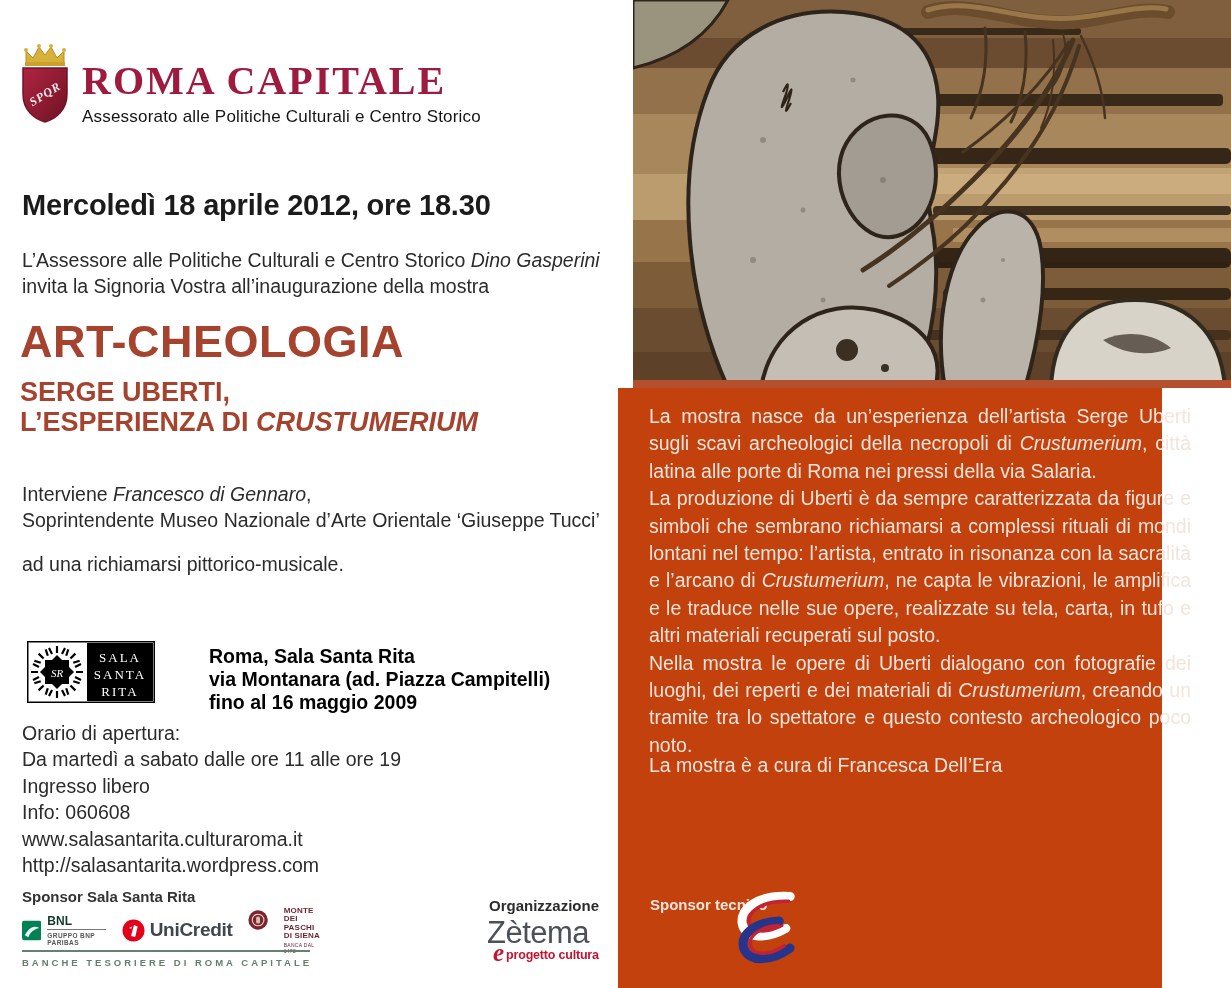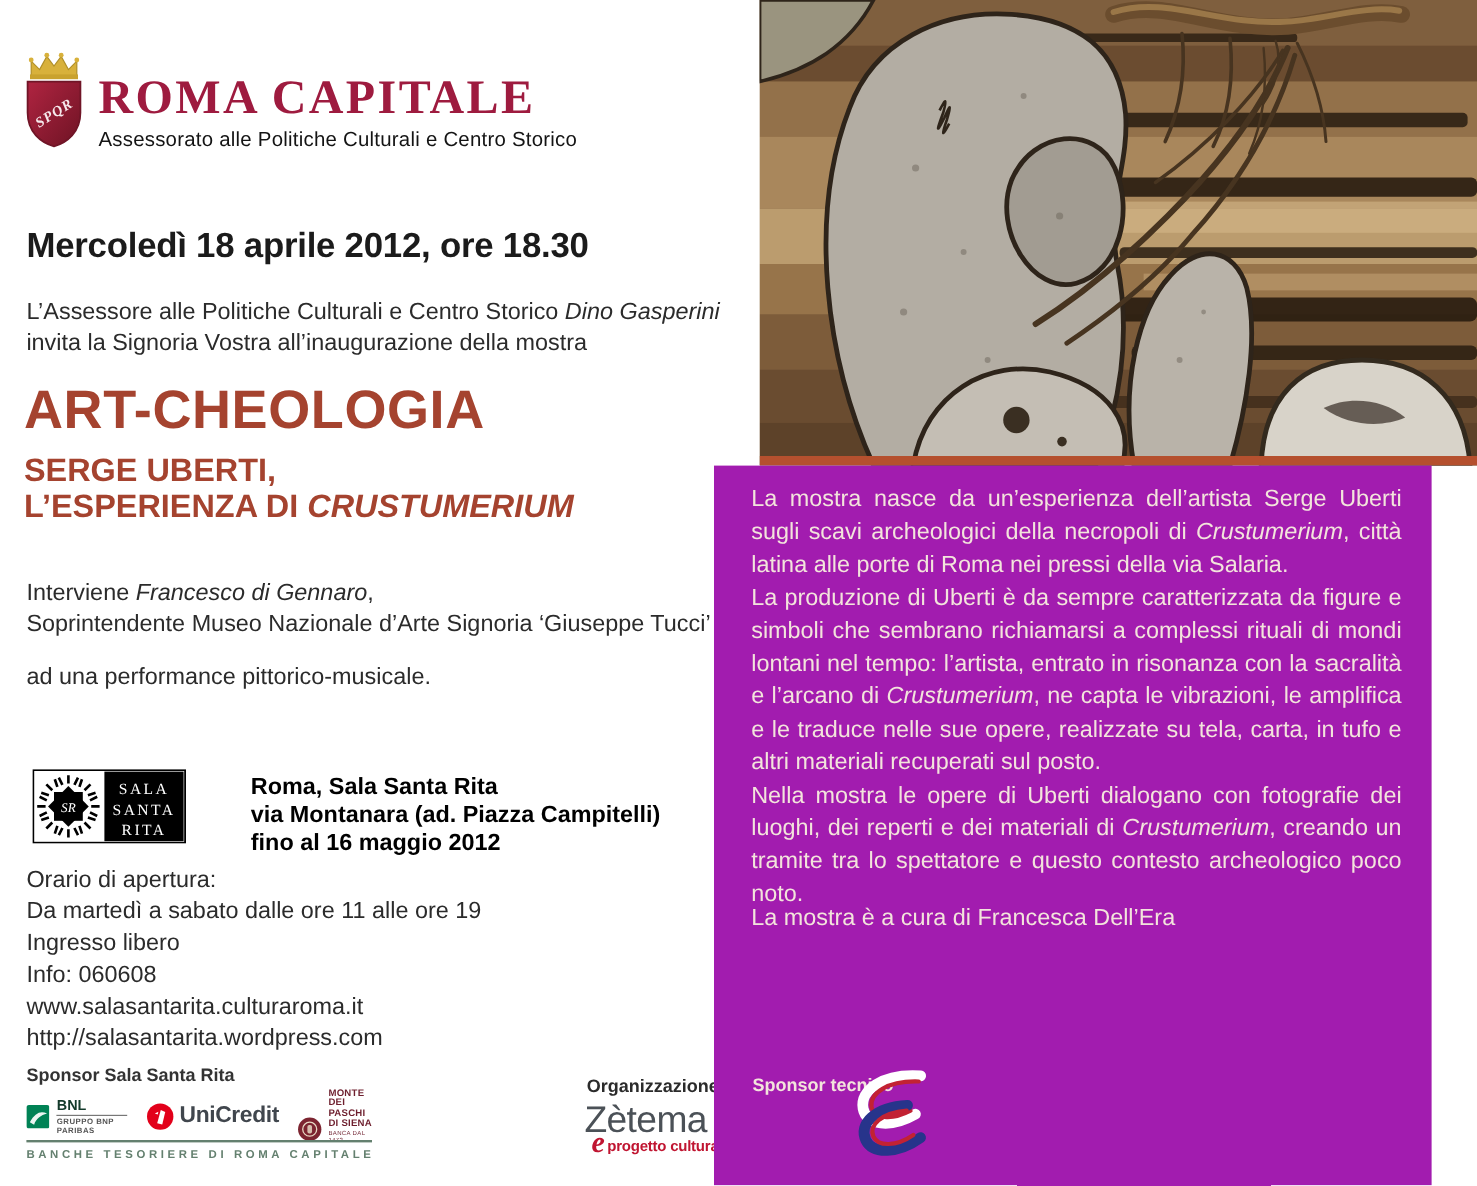--- a/index.html
+++ b/index.html
@@ -26,37 +26,37 @@
   .venue-address{font-size:19.5px;line-height:23px;font-weight:700;color:#000000;margin-top:4px;}
   .hours{position:absolute;left:22px;top:720px;font-size:19.5px;line-height:26.4px;color:#2b2b2b;}
 
   .sponsor-label{position:absolute;left:22px;top:888px;font-size:15px;font-weight:600;color:#333;}
   .bank-logos{position:absolute;left:22px;top:910px;width:288px;display:flex;align-items:center;gap:16px;height:40px;}
   .bnl{display:flex;align-items:center;gap:6px;}
   .bnl-text .bnl-name{font-size:12px;font-weight:700;color:#143a2b;border-bottom:1.5px solid #777;padding-bottom:1px;padding-right:26px;}
   .bnl-text .bnl-sub{font-size:6.5px;color:#555;letter-spacing:.4px;margin-top:2px;font-weight:700;}
   .unicredit{display:flex;align-items:center;gap:5px;}
   .unicredit-name{font-size:19px;font-weight:800;color:#40464d;letter-spacing:-.3px;}
-  .mps{display:flex;align-items:flex-end;gap:5px;}
+  .mps{display:flex;align-items:flex-start;gap:15px;}
   .mps-lines{font-size:8px;line-height:8.5px;font-weight:800;color:#6e1f2e;letter-spacing:.2px;}
   .mps-sub{font-size:5px;color:#6e1f2e;margin-top:1px;letter-spacing:.3px;}
   .banks-footer{position:absolute;left:22px;top:950px;width:288px;border-top:2px solid #64806f;padding-top:5px;
     font-size:9.5px;font-weight:600;letter-spacing:3px;color:#64806f;white-space:nowrap;}
 
   .org-label{position:absolute;left:489px;top:897px;font-size:15px;font-weight:600;color:#2b2b2b;}
   .zetema{position:absolute;left:487px;top:917px;width:130px;height:50px;}
   .zetema-name{font-size:31px;font-weight:400;color:#4b5157;letter-spacing:-.5px;line-height:31px;}
   .zetema-tag{position:absolute;left:6px;top:25px;display:flex;align-items:flex-start;}
   .zetema-e{font-family:"Liberation Serif",serif;font-size:25px;line-height:22px;font-weight:800;font-style:italic;color:#c01531;}
   .zetema-tagline{font-size:12.5px;font-weight:800;color:#c01531;margin:6px 0 0 2px;letter-spacing:-.2px;}
 
   
   .art{position:absolute;left:633px;top:0;width:598px;height:388px;}
   .art svg{display:block;width:100%;height:100%;}
-  .panel{position:absolute;left:595px;top:388px;width:598px;height:600px;background:#a21caf;}
+  .panel{position:absolute;left:618px;top:388px;width:544px;height:600px;background:#c2410c;}
   .panel-text{position:absolute;left:31px;top:15px;width:542px;font-size:19.5px;line-height:27.4px;color:#f3e4dc;text-align:justify;}
   .panel-text p{margin:0;}
   .curator{position:absolute;left:31px;top:366px;font-size:19.5px;color:#f3e4dc;}
   .tech-label{position:absolute;left:32px;top:508px;font-size:15px;font-weight:700;color:#f3e4dc;}
   .tech-logo{position:absolute;left:105px;top:500px;width:96px;height:84px;}
 
   i{font-style:italic;}
 </style>
 </head>
 <body>
@@ -94,25 +94,25 @@
   </div>
 
   <div class="title-block">
     <div class="title">ART-CHEOLOGIA</div>
     <div class="subtitle first">SERGE UBERTI,</div>
     <div class="subtitle"><span>L’ESPERIENZA DI </span><i>CRUSTUMERIUM</i></div>
   </div>
 
   <div class="speakers">
     <div><span>Interviene </span><i>Francesco di Gennaro</i><span>,</span></div>
-    <div>Soprintendente Museo Nazionale d’Arte Signoria ‘Giuseppe Tucci’</div>
+    <div>Soprintendente Museo Nazionale d’Arte Orientale ‘Giuseppe Tucci’</div>
   </div>
 
   <div class="performance">
-    <div>ad una performance pittorico-musicale.</div>
+    <div>ad una richiamarsi pittorico-musicale.</div>
   </div>
 
   <div class="venue-row">
     <svg width="128" height="62" viewBox="0 0 128 62">
       <rect x="0.75" y="0.75" width="126.5" height="60.5" fill="#fff" stroke="#000" stroke-width="1.5"></rect>
       <rect x="60" y="2" width="66" height="58" fill="#000"></rect>
       <defs>
         <g id="ray">
           <path d="M30,5 V12 M22,7 L25,13 M38,7 L35,13" stroke="#000" stroke-width="2.2" fill="none"></path>
         </g>
@@ -128,21 +128,21 @@
       <rect x="18" y="19" width="24" height="24" fill="#000"></rect>
       <rect x="18" y="19" width="24" height="24" fill="#000" transform="rotate(45 30 31)"></rect>
       <text x="30" y="35.5" text-anchor="middle" fill="#fff" font-family="Liberation Serif, serif" font-style="italic" font-size="11">SR</text>
       <text x="93" y="21" text-anchor="middle" fill="#fff" font-family="Liberation Serif, serif" font-size="13" letter-spacing="2">SALA</text>
       <text x="93" y="38" text-anchor="middle" fill="#fff" font-family="Liberation Serif, serif" font-size="13" letter-spacing="2">SANTA</text>
       <text x="93" y="55" text-anchor="middle" fill="#fff" font-family="Liberation Serif, serif" font-size="13" letter-spacing="2">RITA</text>
     </svg>
     <div class="venue-address">
       <div>Roma, Sala Santa Rita</div>
       <div>via Montanara (ad. Piazza Campitelli)</div>
-      <div>fino al 16 maggio 2012</div>
+      <div>fino al 16 maggio 2009</div>
     </div>
   </div>
 
   <div class="hours">
     <div>Orario di apertura:</div>
     <div>Da martedì a sabato dalle ore 11 alle ore 19</div>
     <div>Ingresso libero</div>
     <div>Info: 060608</div>
     <div>www.salasantarita.culturaroma.it</div>
     <div>http://salasantarita.wordpress.com</div>

